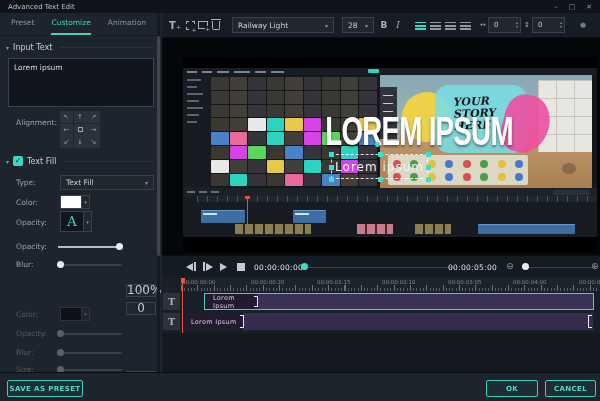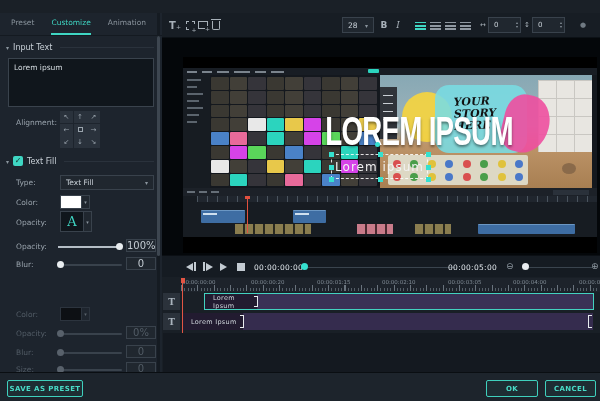--- a/index.html
+++ b/index.html
@@ -31,21 +31,21 @@
   .al-cell .sq{width:5px;height:5px;border:1px solid #9aa4ad;}
   .dd{background:#20272f;border:1px solid #39424c;color:#c9d1d8;font-size:7.5px;display:flex;align-items:center;justify-content:space-between;padding:0 5px;}
   .dd .chev{color:#8a949d;font-size:6px;}
   .swatch{border:1px solid #39424c;display:flex;}
   .swatch .fill-part{flex:1;}
   .swatch .arrow-part{width:8px;display:flex;align-items:center;justify-content:center;color:#8a949d;font-size:5px;border-left:1px solid #39424c;background:#20272f;}
   .slider{position:absolute;height:2px;background:#39424c;border-radius:1px;}
   .slider .fill{position:absolute;left:0;top:0;height:2px;background:#b5bec6;}
   .slider .knob{position:absolute;top:-3px;width:7px;height:7px;border-radius:50%;background:#e9edf0;}
   .slider.dis .knob{background:#58616b;}
-  .valbox{position:absolute;width:30px;height:13px;background:#20272f;border:1px solid #39424c;color:#c3cbd2;font-size:10px;text-align:center;line-height:11px;}
+  .valbox{position:absolute;width:30px;height:13px;background:#20272f;border:1px solid #39424c;color:#c3cbd2;font-size:12px;text-align:center;line-height:11px;margin-top:45px;}
   .valbox.dis{color:#525c66;}
   #panel-scrollbar{left:157px;top:13px;width:3px;height:359px;background:#151b22;}
   #panel-scroll-thumb{left:157px;top:36px;width:3px;height:220px;background:#3d4650;border-radius:2px;}
 
   
   #toolbar{left:162px;top:13px;width:438px;height:25px;background:#171d24;border-bottom:1px solid #0c1116;}
   .tbi{position:absolute;top:5px;width:14px;height:14px;color:#a7b0b8;font-size:9px;display:flex;align-items:center;justify-content:center;}
   .dashed-sq{width:9px;height:9px;border:1px dashed #a7b0b8;position:relative;}
   .dashed-sq i,.pic-sq i{position:absolute;right:-3px;bottom:-3px;font-style:normal;font-size:6px;color:#a7b0b8;background:#171d24;line-height:5px;}
   .pic-sq{width:10px;height:8px;border:1px solid #a7b0b8;position:relative;}
@@ -128,20 +128,28 @@
 
   
   #footer{left:0;top:372px;width:600px;height:29px;background:#1d242c;border-top:1px solid #0a0e12;}
   .btn{position:absolute;border:1px solid #3fd0bd;color:#49dcc8;background:rgba(63,214,195,.05);font-size:7px;font-weight:bold;letter-spacing:.4px;display:flex;align-items:center;justify-content:center;border-radius:2px;}
 </style>
 </head>
 <body>
 
 <div id="app">
 
+  <div id="titlebar" class="abs">
+    <span>Advanced Text Edit</span>
+    <span class="win-ctrls">
+      <span>–</span>
+      <span>□</span>
+      <span>✕</span>
+    </span>
+  </div>
 
   <div id="panel" class="abs">
     <div id="tabs">
       <div class="tab">Preset</div>
       <div class="tab active">Customize</div>
       <div class="tab">Animation</div>
     </div>
 
     <div class="sec-head" style="top:30px;">
       <span class="chev">▾</span>
@@ -243,20 +251,24 @@
       </div>
     <div class="tbi" style="left:34px;">
         <span class="pic-sq">
           <i>+</i>
         </span>
       </div>
     <div class="tbi" style="left:47px;">
         <span class="trash"></span>
       </div>
 
+    <div class="dd abs" style="left:70px;top:4px;width:102px;height:16px;">
+      <span>Railway Light</span>
+      <span class="chev">▾</span>
+    </div>
     <div class="dd abs" style="left:180px;top:4px;width:32px;height:16px;">
       <span>28</span>
       <span class="chev">▾</span>
     </div>
 
     <div class="tbi" style="left:215px;font-weight:bold;">B</div>
     <div class="tbi" style="left:229px;font-style:italic;font-family:'DejaVu Serif',serif;">I</div>
 
     <div class="align-ic active" style="left:253px;"></div>
     <div class="align-ic" style="left:268px;"></div>

